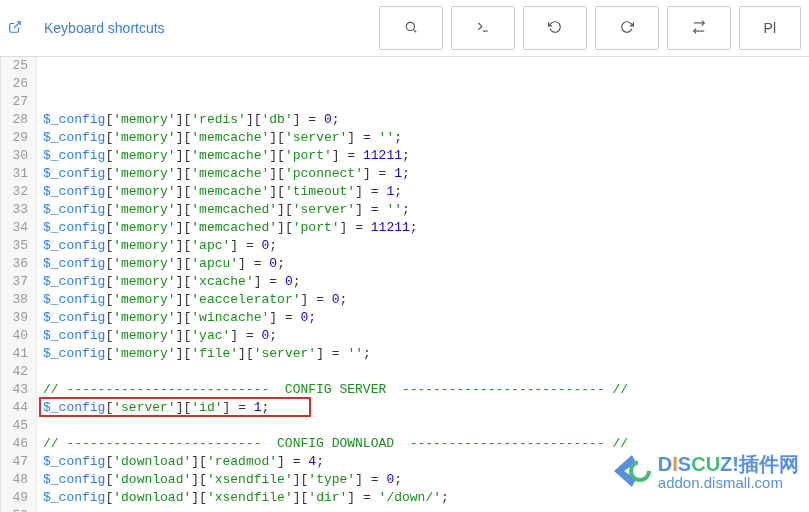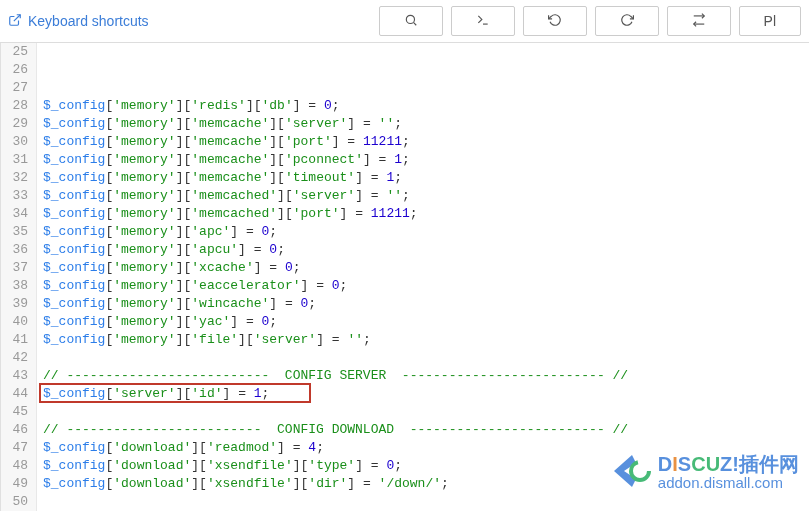--- a/index.html
+++ b/index.html
@@ -17,21 +17,21 @@
       align-items: center;
       justify-content: space-between;
       padding: 6px 8px;
       border-bottom: 1px solid #ddd;
       background: #fff;
       font-family: Arial, sans-serif;
     }
     .toolbar-left {
       display: flex;
       align-items: center;
-      gap: 6px;
+      gap: 22px;
       color: #3b7dd8;
     }
     .toolbar-left .link {
       color: #3b7dd8;
       font-size: 14px;
       cursor: pointer;
     }
     .toolbar-right {
       display: flex;
       align-items: center;
@@ -42,21 +42,21 @@
       background: #fff;
       padding: 5px 24px;
       cursor: pointer;
       font-size: 14px;
       color: #555;
       border-radius: 2px;
       display: flex;
       align-items: center;
       justify-content: center;
       min-width: 32px;
-      height: 30px;
+      height: 44px;
     }
     select.btn {
       padding: 4px 6px;
       font-size: 13px;
       height: 30px;
     }
     .editor {
       display: flex;
       height: calc(100% - 44px);
       overflow: hidden;

